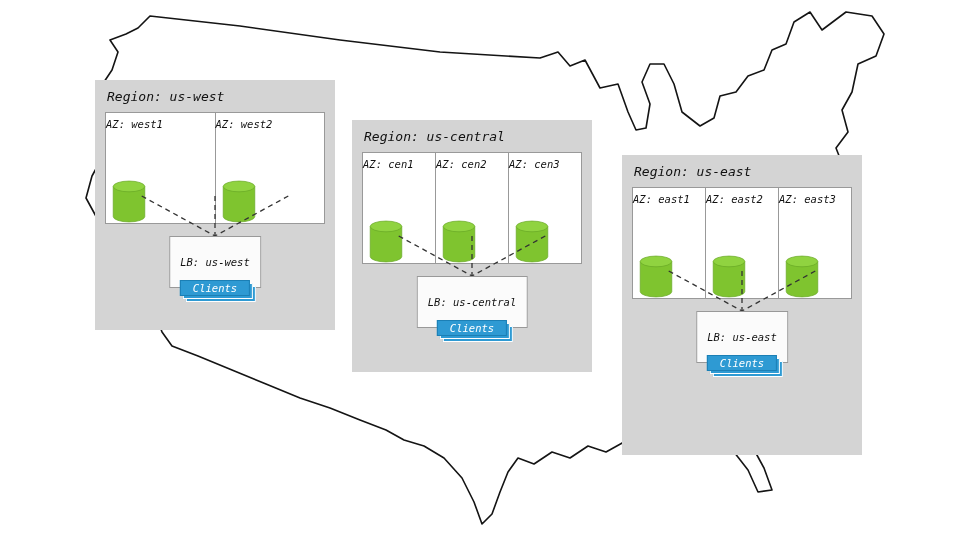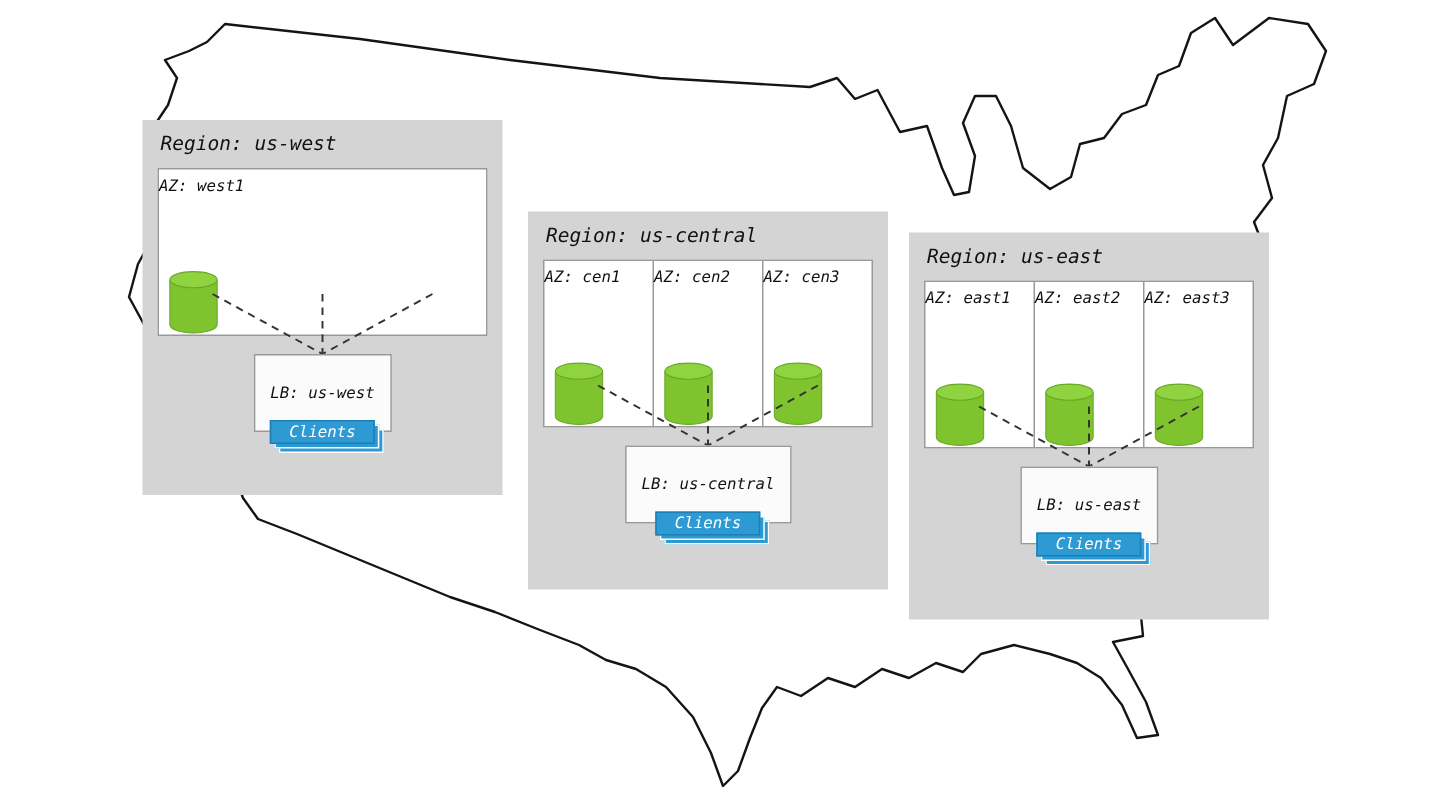--- a/index.html
+++ b/index.html
@@ -5,22 +5,22 @@
   html,body{margin:0;padding:0;background:#ffffff;}
   .stage{
     position:relative;width:960px;height:540px;background:#ffffff;overflow:hidden;
     font-family:"DejaVu Sans Mono", monospace;color:#111;font-style:italic;
   }
   .usmap{position:absolute;left:0;top:0;}
   .usmap path{fill:none;stroke:var(--map_outline,#111);stroke-width:1.6;stroke-linejoin:round;stroke-linecap:round;}
 
   .region{position:absolute;background:var(--region_bg,#d4d4d4);}
   .region--west{left:95px;top:80px;width:240px;height:250px;}
-  .region--central{left:352px;top:120px;width:240px;height:252px;margin-top:21px;}
-  .region--east{left:606px;top:155px;width:240px;height:258px;}
+  .region--central{left:352px;top:120px;width:240px;height:252px;}
+  .region--east{left:622px;top:155px;width:240px;height:300px;}
 
   .region-title{position:absolute;left:12px;top:9px;font-size:13px;letter-spacing:0;}
 
   .az-panel{
     position:absolute;left:10px;top:32px;width:220px;height:112px;
     background:var(--panel_bg,#fff);border:1px solid var(--panel_border,#999);
     box-sizing:border-box;display:flex;z-index:1;
   }
   .az{flex:1 1 0;display:flex;flex-direction:column;align-items:flex-start;border-right:1px solid var(--panel_border,#999);gap:45px;}
   .az:last-child{border-right:none;}
@@ -54,20 +54,27 @@
 
   <svg class="usmap" width="960" height="540" viewBox="0 0 960 540" aria-hidden="true">
     <path d="M150,16 L240,26 L340,40 L440,52 L540,58 L558,52 L570,66 L585,60 L600,88 L618,84 L628,112 L636,130 L646,128 L650,104 L642,82 L650,64 L664,64 L674,84 L682,112 L700,126 L714,118 L720,96 L736,92 L748,76 L764,70 L772,50 L786,44 L794,22 L810,12 L822,30 L846,12 L872,16 L884,34 L876,56 L858,64 L852,92 L842,110 L848,132 L836,148 L843,166 L828,176 L836,196 L820,210 L830,228 L812,248 L820,268 L800,290 L804,312 L786,330 L790,352 L772,368 L776,392 L760,404 L762,424 L742,428 L752,446 L764,468 L772,490 L758,492 L748,470 L734,452 L718,442 L700,436 L676,430 L654,436 L642,448 L624,442 L606,452 L588,446 L570,458 L552,452 L534,464 L518,458 L508,472 L500,492 L492,514 L482,524 L474,502 L462,478 L444,458 L424,446 L404,440 L386,430 L360,420 L330,408 L300,398 L266,384 L232,370 L198,356 L172,346 L162,332 L154,310 L142,288 L128,262 L114,240 L98,220 L86,198 L92,176 L102,158 L96,134 L104,112 L100,88 L112,70 L118,52 L110,40 L126,34 L138,28 Z"></path>
   </svg>
 
   <div class="region region--west">
     <div class="region-title">Region: us-west</div>
     <div class="az-panel">
       <div class="az">
         <div class="az-label">AZ: west1</div>
+        <svg class="cyl" width="46" height="60" viewBox="0 0 46 60" aria-hidden="true">
+          <path class="cyl-body" d="M1,9 L1,51 A22,7.5 0 0 0 45,51 L45,9"></path>
+          <ellipse class="cyl-top" cx="23" cy="9" rx="22" ry="7.5"></ellipse>
+        </svg>
+      </div>
+      <div class="az">
+        <div class="az-label">AZ: west2</div>
         <svg class="cyl" width="46" height="60" viewBox="0 0 46 60" aria-hidden="true">
           <path class="cyl-body" d="M1,9 L1,51 A22,7.5 0 0 0 45,51 L45,9"></path>
           <ellipse class="cyl-top" cx="23" cy="9" rx="22" ry="7.5"></ellipse>
         </svg>
       </div>
     </div>
     <svg class="connectors" width="240" height="92" viewBox="0 0 240 92" aria-hidden="true">
       <path class="dash" d="M46.7,2 L120,42"></path>
       <path class="dash" d="M120,2 L120,42"></path>
       <path class="dash" d="M193.3,2 L120,42"></path>

